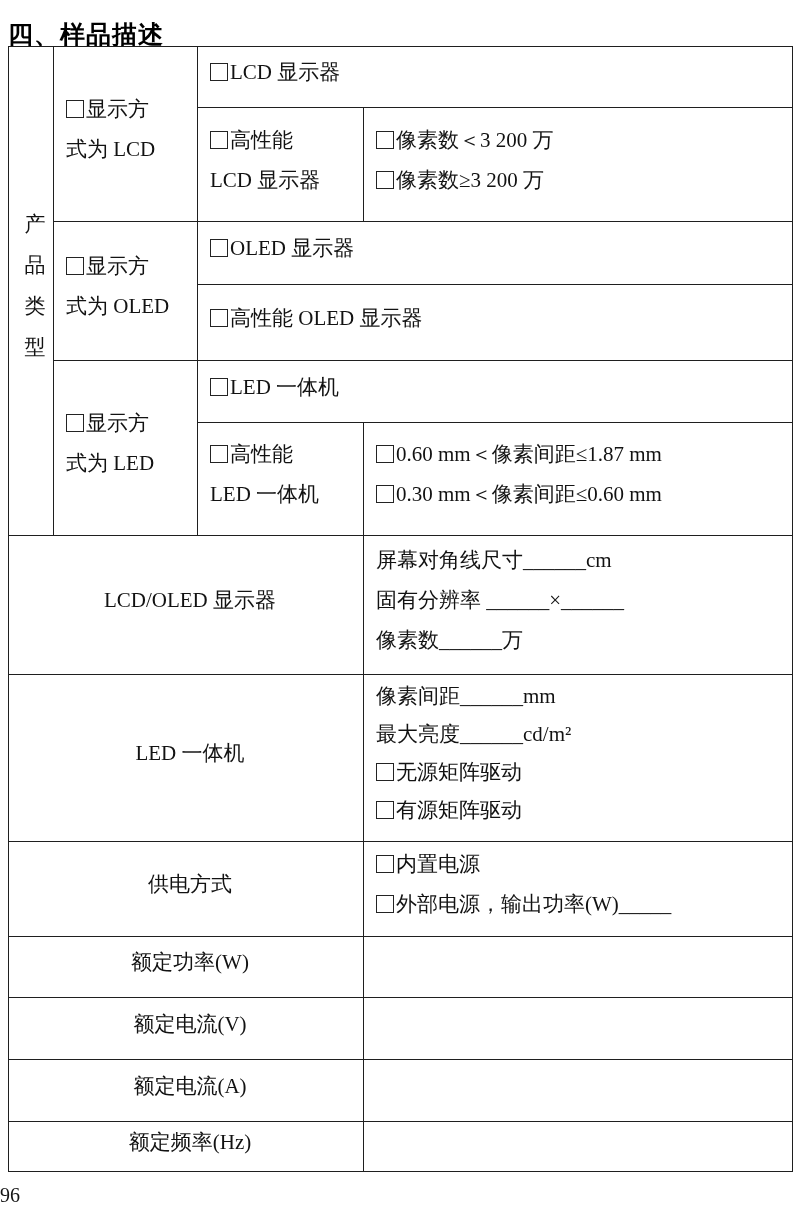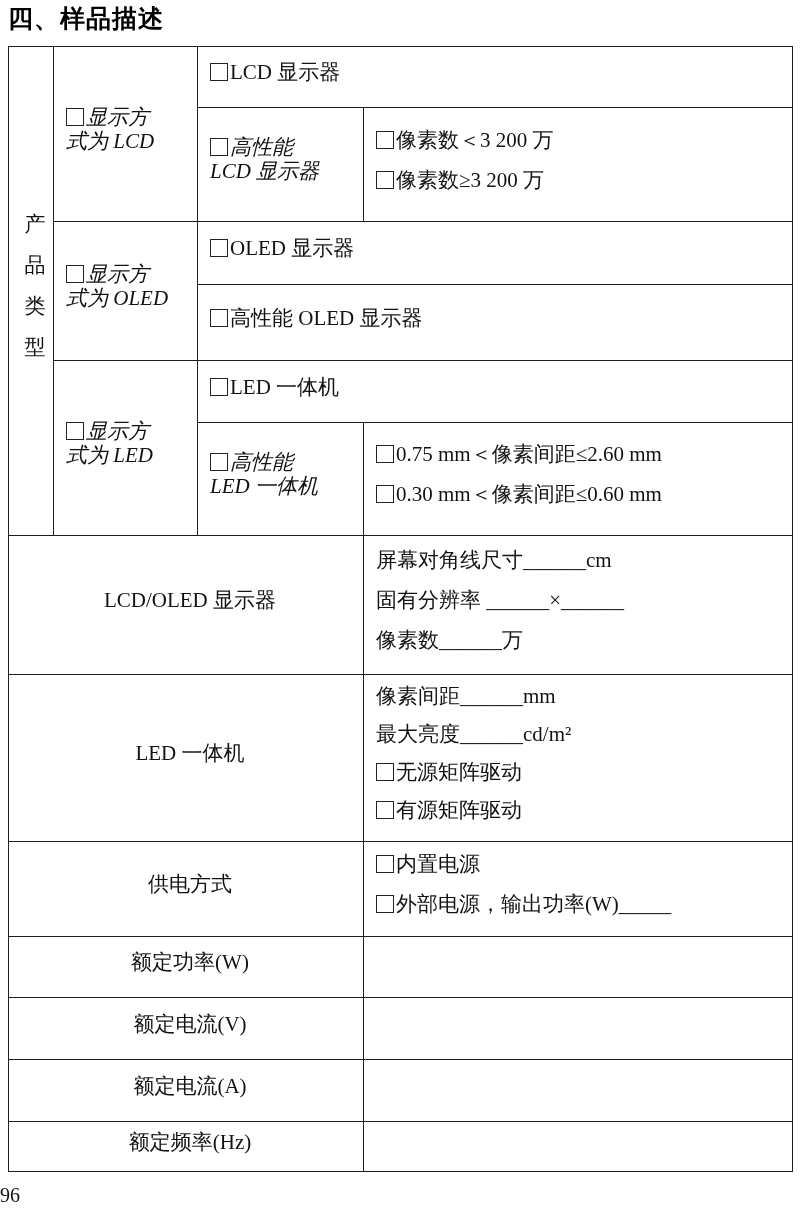--- a/index.html
+++ b/index.html
@@ -3,21 +3,21 @@
 <meta charset="utf-8">
 <style>
   html,body{margin:0;padding:0;}
   body{
     width:800px;height:1215px;position:relative;
     background:#ffffff;color:#111;
     font-family:"Liberation Serif","DejaVu Serif",serif;
     -webkit-font-smoothing:antialiased;
   }
   .page-title{
-    position:absolute;left:8px;top:2px;
+    position:absolute;left:8px;top:18px;
     font-family:"Liberation Sans","DejaVu Sans",sans-serif;
     font-weight:700;font-size:25px;letter-spacing:1px;color:#000;
   }
   table.sample{
     position:absolute;left:8px;top:46px;width:784px;
     border-collapse:collapse;table-layout:fixed;
   }
   table.sample td{
     border:1.6px solid #1f1f1f;
     vertical-align:middle;
@@ -26,21 +26,21 @@
     overflow:hidden;
   }
   tr.r1{height:61px}  tr.r2{height:114px} tr.r3{height:63px}
   tr.r4{height:76px}  tr.r5{height:62px}  tr.r6{height:113px}
   tr.r7{height:139px} tr.r8{height:165px} tr.r9{height:83px}
   tr.r10{height:61px} tr.r11{height:62px} tr.r12{height:62px} tr.r13{height:50px}
   td.vert{text-align:center;padding:0;}
   td.vert .vchar{line-height:41px;font-size:21px;}
   td.mode{padding-left:19px;}
   .pre{white-space:pre-line;}
-  .twolines{line-height:24px;display:inline-block;font-style:italic;}
+  .twolines{line-height:40px;display:inline-block;}
   .cb{
     display:inline-block;width:18px;height:18px;
     border:1.6px solid #232323;box-sizing:border-box;
     background:#fff;margin-right:2px;vertical-align:-2px;
   }
   .opt{line-height:40px;white-space:nowrap;}
   .lines .line{line-height:40px;white-space:nowrap;}
   td.tight .opt, td.tight .line{line-height:38px;}
   td.center-label{text-align:center;padding-left:4px;}
   .page-number{
@@ -114,21 +114,21 @@
       <span class="opt"><span class="cb"></span><span>LED 一体机</span></span>
     </td>
   </tr>
 
   <tr class="r6">
     <td>
       <span class="twolines"><span class="cb"></span><span class="pre">高性能
 LED 一体机</span></span>
     </td>
     <td>
-      <div class="opt"><span class="cb"></span><span>0.75 mm＜像素间距≤2.60 mm</span></div>
+      <div class="opt"><span class="cb"></span><span>0.60 mm＜像素间距≤1.87 mm</span></div>
       <div class="opt"><span class="cb"></span><span>0.30 mm＜像素间距≤0.60 mm</span></div>
     </td>
   </tr>
 
   <tr class="r7">
     <td colspan="3" class="center-label">
       <span>LCD/OLED 显示器</span>
     </td>
     <td class="lines">
       <div class="line">屏幕对角线尺寸______cm</div>

